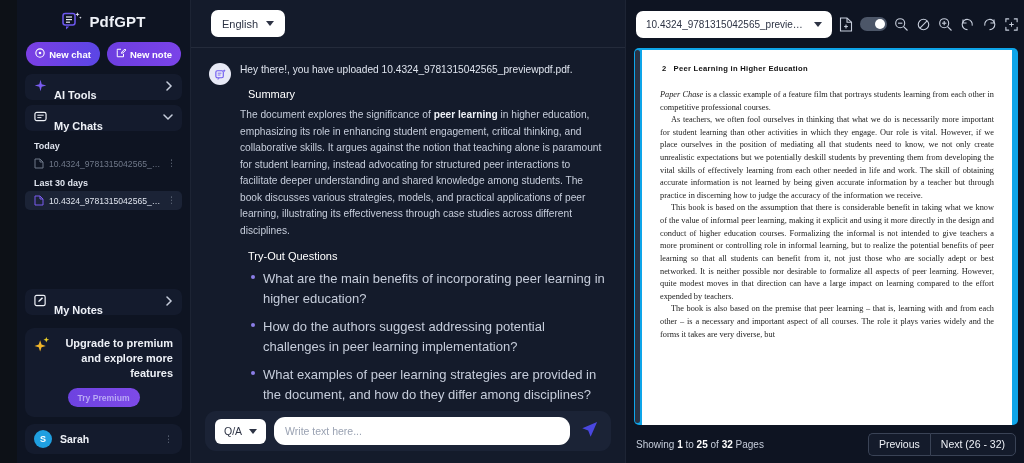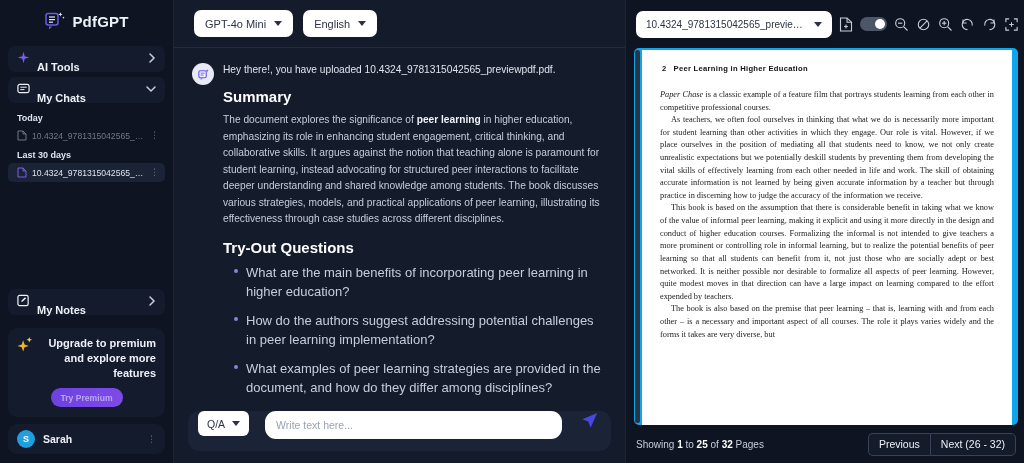--- a/index.html
+++ b/index.html
@@ -2,21 +2,21 @@
 <html><head>
 <meta charset="utf-8">
 <style>
   * { box-sizing: border-box; margin: 0; padding: 0; }
   html, body {
     width: 1024px; height: 463px;
     background: #0d1117;
     font-family: "Liberation Sans", sans-serif;
     overflow: hidden;
   }
-  .app { display: flex; width: 1024px; height: 463px; }
+  .app { display: flex; width: 1024px; height: 463px; padding-left: 17px; }
 
   
   .sidebar {
     width: 174px; height: 463px;
     background: #0e1422;
     border-right: 1px solid #1d2434;
     display: flex; flex-direction: column;
     position: relative;
   }
   .logo-row {
@@ -107,39 +107,39 @@
 
   .chat-body { flex: 1; overflow: hidden; padding: 14px 18px 0 18px; position: relative; }
   .msg { display: flex; gap: 9px; }
   .bot-avatar {
     width: 22px; height: 22px; border-radius: 50%; background: #e8eaf6;
     display: flex; align-items: center; justify-content: center; flex: none;
     margin-top: 1px;
   }
   .msg-content { flex: 1; }
   .greet { color: #dfe4ee; font-size: 10.2px; line-height: 1.5; }
-  h3.sec { color: #fff; font-size: 15px; font-weight: bold; margin: 11px 0 7px 0; }
+  h3.sec { color: #fff; font-size: 11px; font-weight: normal; margin: 11px 0 7px 8px; }
   .para { color: #c6cddb; font-size: 10.2px; line-height: 1.62; }
   .para b { color: #eef1f7; }
   ul.qs { list-style: none; margin: 3px 0 0 10px; }
   ul.qs li {
     color: #c6cddb; font-size: 13px; line-height: 1.5;
     position: relative; padding-left: 13px; margin-bottom: 9px;
   }
   ul.qs li::before {
     content: ""; position: absolute; left: 1px; top: 6px;
     width: 4px; height: 4px; border-radius: 50%; background: #8b7ee8;
   }
   .msg-actions { display: flex; gap: 12px; margin-top: 6px; padding-left: 2px; }
   .act-icon { cursor: pointer; opacity: .82; }
 
   .composer-wrap { padding: 8px 14px 12px 14px; }
   .composer {
     background: #1b2336; border-radius: 11px; height: 40px;
-    display: flex; align-items: flex-start; gap: 16px; padding: 0 10px;
+    display: flex; align-items: center; gap: 8px; padding: 0 10px;
   }
   .qa-pill {
     height: 25px; background: #fff; border-radius: 6px;
     display: flex; align-items: center; gap: 7px; padding: 0 9px; cursor: pointer;
   }
   .qa-pill .sel-label { color: #2d3344; font-size: 10.5px; }
   .text-input {
     flex: 1; height: 28px; border-radius: 11px; border: none;
     background: #fff; padding: 0 11px; font-size: 10.5px;
     color: #2d3344; font-family: "Liberation Sans", sans-serif;
@@ -223,20 +223,41 @@
           <line x1="5" y1="7" x2="11" y2="7" stroke="#e6e9f2" stroke-width="1.2"></line>
           <line x1="5" y1="9.6" x2="11" y2="9.6" stroke="#e6e9f2" stroke-width="1.2"></line>
           <line x1="5" y1="12.2" x2="9" y2="12.2" stroke="#e6e9f2" stroke-width="1.2"></line>
           <path d="M16.4 2.2 l.6 1.6 1.6.6 -1.6.6 -.6 1.6 -.6-1.6 -1.6-.6 1.6-.6 Z" fill="#e6e9f2"></path>
           <path d="M19.4 6.4 l.35.95.95.35 -.95.35 -.35.95 -.35-.95 -.95-.35 .95-.35 Z" fill="#e6e9f2"></path>
         </svg>
       </span>
       <span class="logo-text">PdfGPT</span>
     </div>
 
+    <div class="btn-row">
+      <button class="pill new-chat">
+        <span>
+          <svg width="10" height="10" viewBox="0 0 12 12">
+            <circle cx="6" cy="6" r="5" fill="none" stroke="#fff" stroke-width="1.3"></circle>
+            <circle cx="6" cy="6" r="1.6" fill="#fff"></circle>
+          </svg>
+        </span>
+        <span>New chat</span>
+      </button>
+      <button class="pill new-note">
+        <span>
+          <svg width="10" height="10" viewBox="0 0 12 12">
+            <path d="M1.5 3 L1.5 10.5 L9 10.5 L9 7" fill="none" stroke="#fff" stroke-width="1.2"></path>
+            <path d="M1.5 3 L1.5 1.5 L6 1.5" fill="none" stroke="#fff" stroke-width="1.2"></path>
+            <path d="M10.6 1.2 L7 4.8 L6.6 6.4 L8.2 6 L11.8 2.4 Z" fill="none" stroke="#fff" stroke-width="1.2"></path>
+          </svg>
+        </span>
+        <span>New note</span>
+      </button>
+    </div>
 
     <div class="nav-block">
       <div class="nav-item">
         <span>
           <svg width="13" height="13" viewBox="0 0 14 14">
             <path d="M7 0.8 L8.3 5.7 L13.2 7 L8.3 8.3 L7 13.2 L5.7 8.3 L0.8 7 L5.7 5.7 Z" fill="#7a5cf0"></path>
           </svg>
         </span>
         <span class="nav-label">AI Tools</span>
         <span class="chev">
@@ -323,24 +344,20 @@
     <div class="user-row">
       <span class="avatar">S</span>
       <span class="user-name">Sarah</span>
       <span class="dots">⋮</span>
     </div>
   </aside>
 
   <section class="chat-col">
 
     <div class="chat-toolbar">
-      <div class="select-pill">
-        <span class="sel-label">GPT-4o Mini</span>
-        <span class="caret"></span>
-      </div>
       <div class="select-pill">
         <span class="sel-label">English</span>
         <span class="caret"></span>
       </div>
     </div>
 
     <div class="chat-body">
       <div class="msg">
         <span class="bot-avatar">
           <svg width="13" height="13" viewBox="0 0 14 14">

